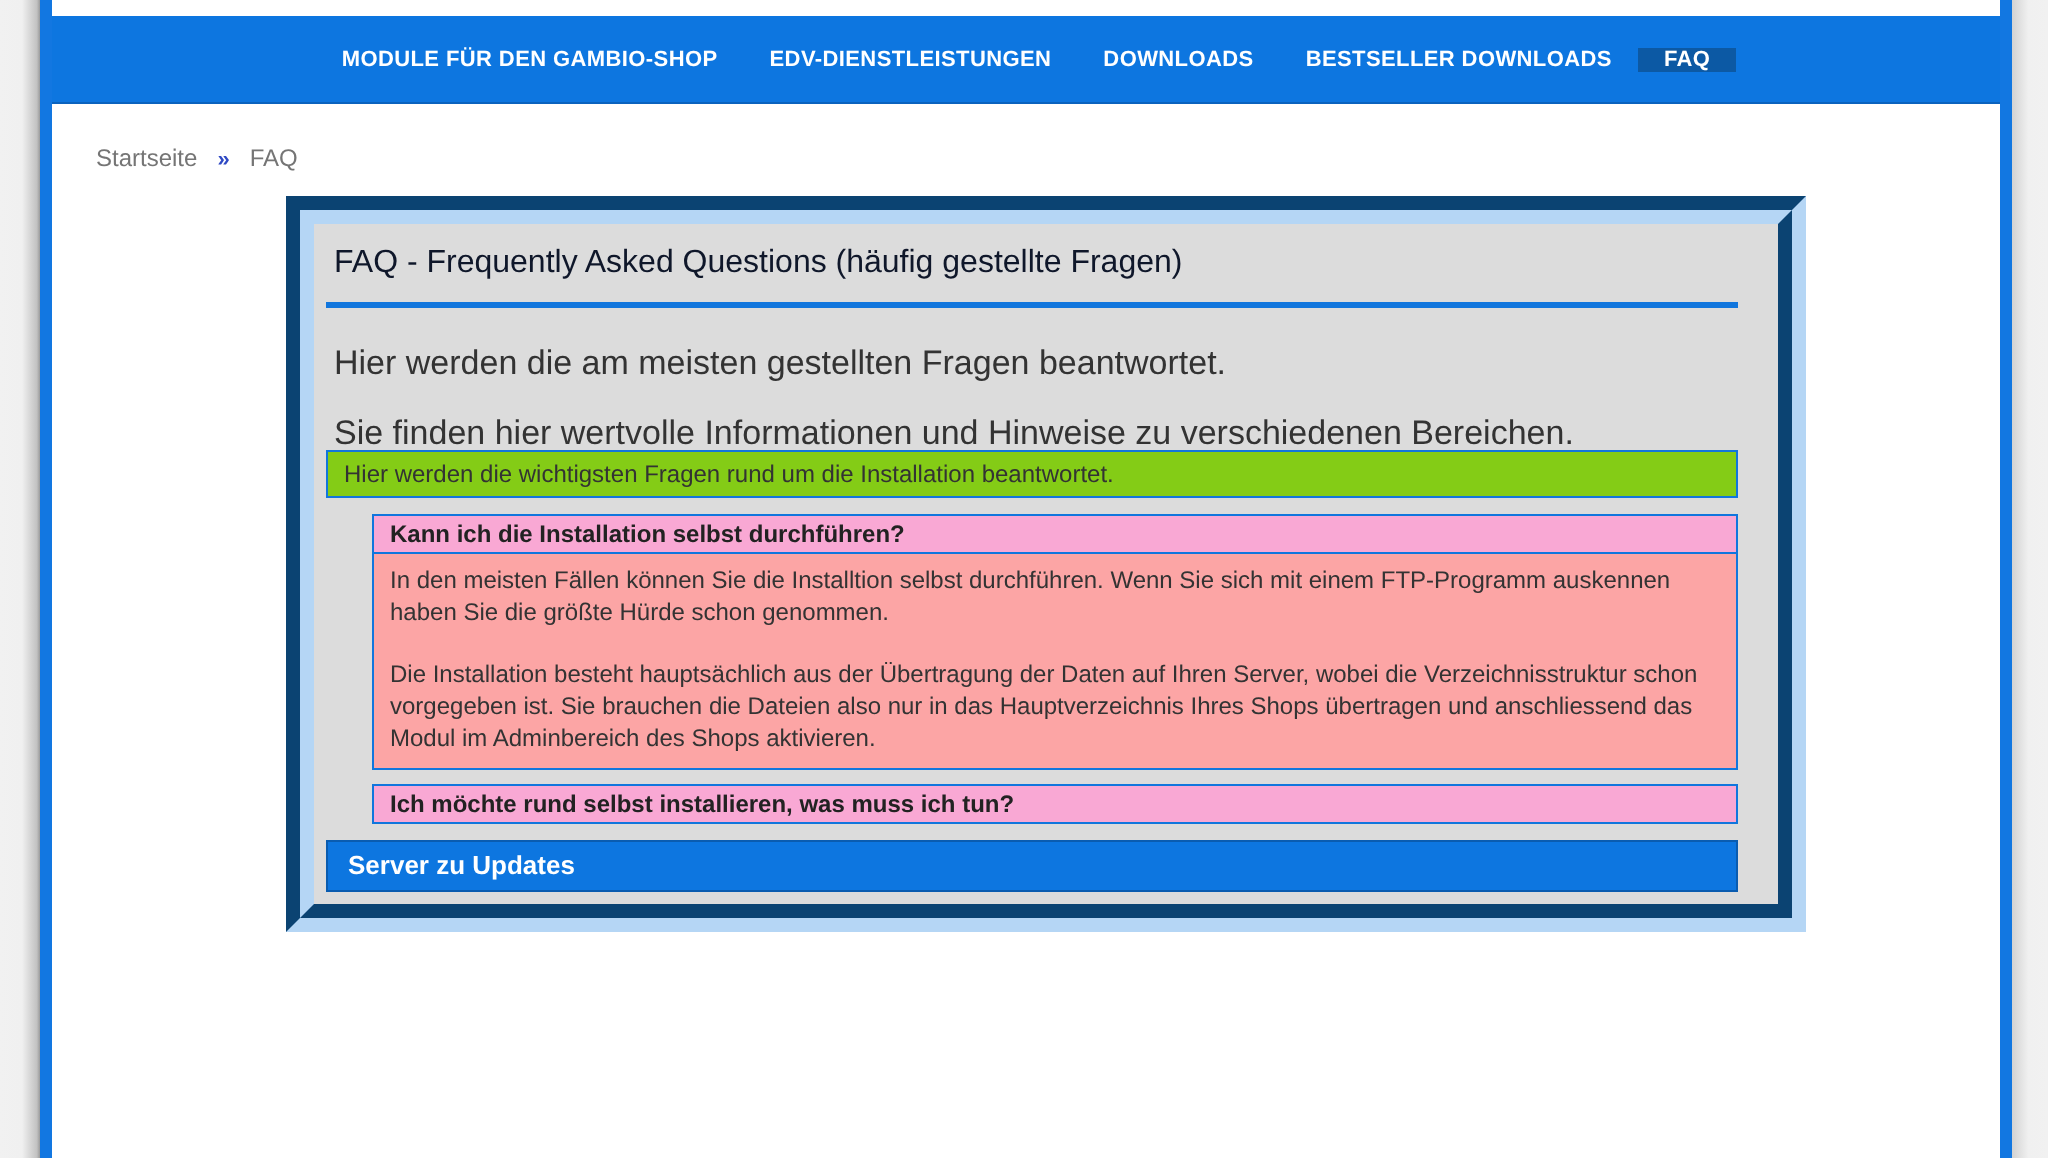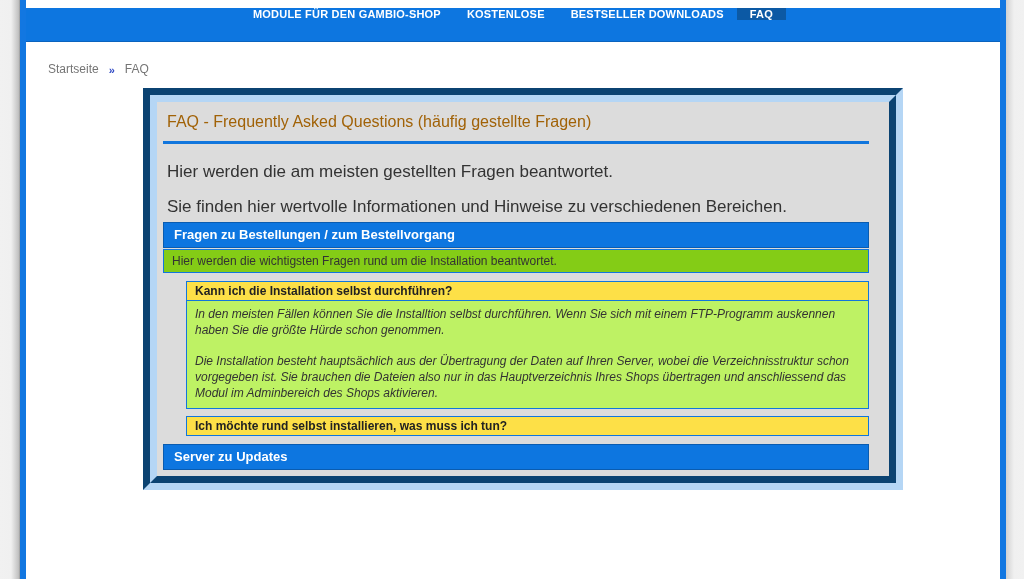--- a/index.html
+++ b/index.html
@@ -25,25 +25,25 @@
   .site {
     position: absolute; left: 20px; right: 18px; top: 0; bottom: 0;
     background: #ffffff;
     border-left: 6px solid #1277e1;
     border-right: 6px solid #1277e1;
   }
 
   .topstrip { height: 8px; background: #ffffff; }
 
   .navbar {
-    height: 34px;
+    height: 44px;
     background: #0d76e0;
     border-bottom: 1px solid #0b63be;
     display: flex;
-    align-items: flex-start;
+    align-items: center;
     justify-content: center;
   }
   .nav-item {
     display: flex; align-items: center;
     padding: 0 13px;
     color: #ffffff;
     font-size: 11px;
     font-weight: bold;
     letter-spacing: 0.2px;
     text-decoration: none;
@@ -73,21 +73,21 @@
   .faq-inner {
     border: 7px solid;
     border-color: #b5d6f5 #0b4372 #0b4372 #b5d6f5;
     background: #dcdcdc;
   }
   .faq-content { padding: 10px 20px 6px 6px; }
 
   .faq-title {
     font-size: 16px;
     font-weight: normal;
-    color: #a16207;
+    color: #0f172a;
     line-height: 19px;
     padding-left: 4px;
   }
   .faq-divider { margin-top: 10px; height: 3px; background: #1176dd; }
 
   .intro-p {
     margin-top: 20px;
     font-size: 17px;
     line-height: 15px;
     color: #333333;
@@ -115,78 +115,77 @@
     border: 1px solid #1176dd;
     color: #333333;
     font-size: 12px;
     line-height: 14px;
     padding: 4px 8px;
   }
 
   .sub-block { margin-left: 23px; }
   .q-head {
     margin-top: 8px;
-    background: #fde047;
+    background: #f9a8d4;
     border: 1px solid #1176dd;
     color: #222222;
     font-size: 12px;
     font-weight: bold;
     line-height: 14px;
     padding: 2px 8px;
     cursor: pointer;
   }
   .q-head.second { margin-top: 7px; }
   .q-body {
-    background: #bef264;
+    background: #fca5a5;
     border: 1px solid #1176dd;
     border-top: none;
     padding: 5px 8px 7px 8px;
     color: #333333;
     font-size: 12px;
     line-height: 16px;
-    font-style: italic;
   }
   .q-body p + p { margin-top: 15px; }
 </style>
 </head>
 <body>
 
 <div class="viewport">
 
   <div class="margin-left"></div>
   <div class="margin-right"></div>
 
   <div class="site">
 
     <div class="topstrip"></div>
 
     <div class="navbar">
       <a class="nav-item">MODULE FÜR DEN GAMBIO-SHOP</a>
-      <a class="nav-item">KOSTENLOSE</a>
+      <a class="nav-item">EDV-DIENSTLEISTUNGEN</a>
+      <a class="nav-item">DOWNLOADS</a>
       <a class="nav-item">BESTSELLER DOWNLOADS</a>
       <a class="nav-item active">FAQ</a>
     </div>
 
     <div class="breadcrumb">
       <span class="crumb">Startseite</span>
       <span class="sep">»</span>
       <span class="crumb">FAQ</span>
     </div>
 
     <div class="faq-outer">
       <div class="faq-inner">
         <div class="faq-content">
 
           <h1 class="faq-title">FAQ - Frequently Asked Questions (häufig gestellte Fragen)</h1>
           <div class="faq-divider"></div>
 
           <p class="intro-p">Hier werden die am meisten gestellten Fragen beantwortet.</p>
           <p class="intro-p">Sie finden hier wertvolle Informationen und Hinweise zu verschiedenen Bereichen.</p>
 
-          <div class="acc-bar first">Fragen zu Bestellungen / zum Bestellvorgang</div>
 
           <div class="info-bar">Hier werden die wichtigsten Fragen rund um die Installation beantwortet.</div>
 
           <div class="sub-block">
             <div class="q-head">Kann ich die Installation selbst durchführen?</div>
             <div class="q-body">
               <p>In den meisten Fällen können Sie die Installtion selbst durchführen. Wenn Sie sich mit einem FTP-Programm auskennen haben Sie die größte Hürde schon genommen.</p>
               <p>Die Installation besteht hauptsächlich aus der Übertragung der Daten auf Ihren Server, wobei die Verzeichnisstruktur schon vorgegeben ist. Sie brauchen die Dateien also nur in das Hauptverzeichnis Ihres Shops übertragen und anschliessend das Modul im Adminbereich des Shops aktivieren.</p>
             </div>
             <div class="q-head second">Ich möchte rund selbst installieren, was muss ich tun?</div>

